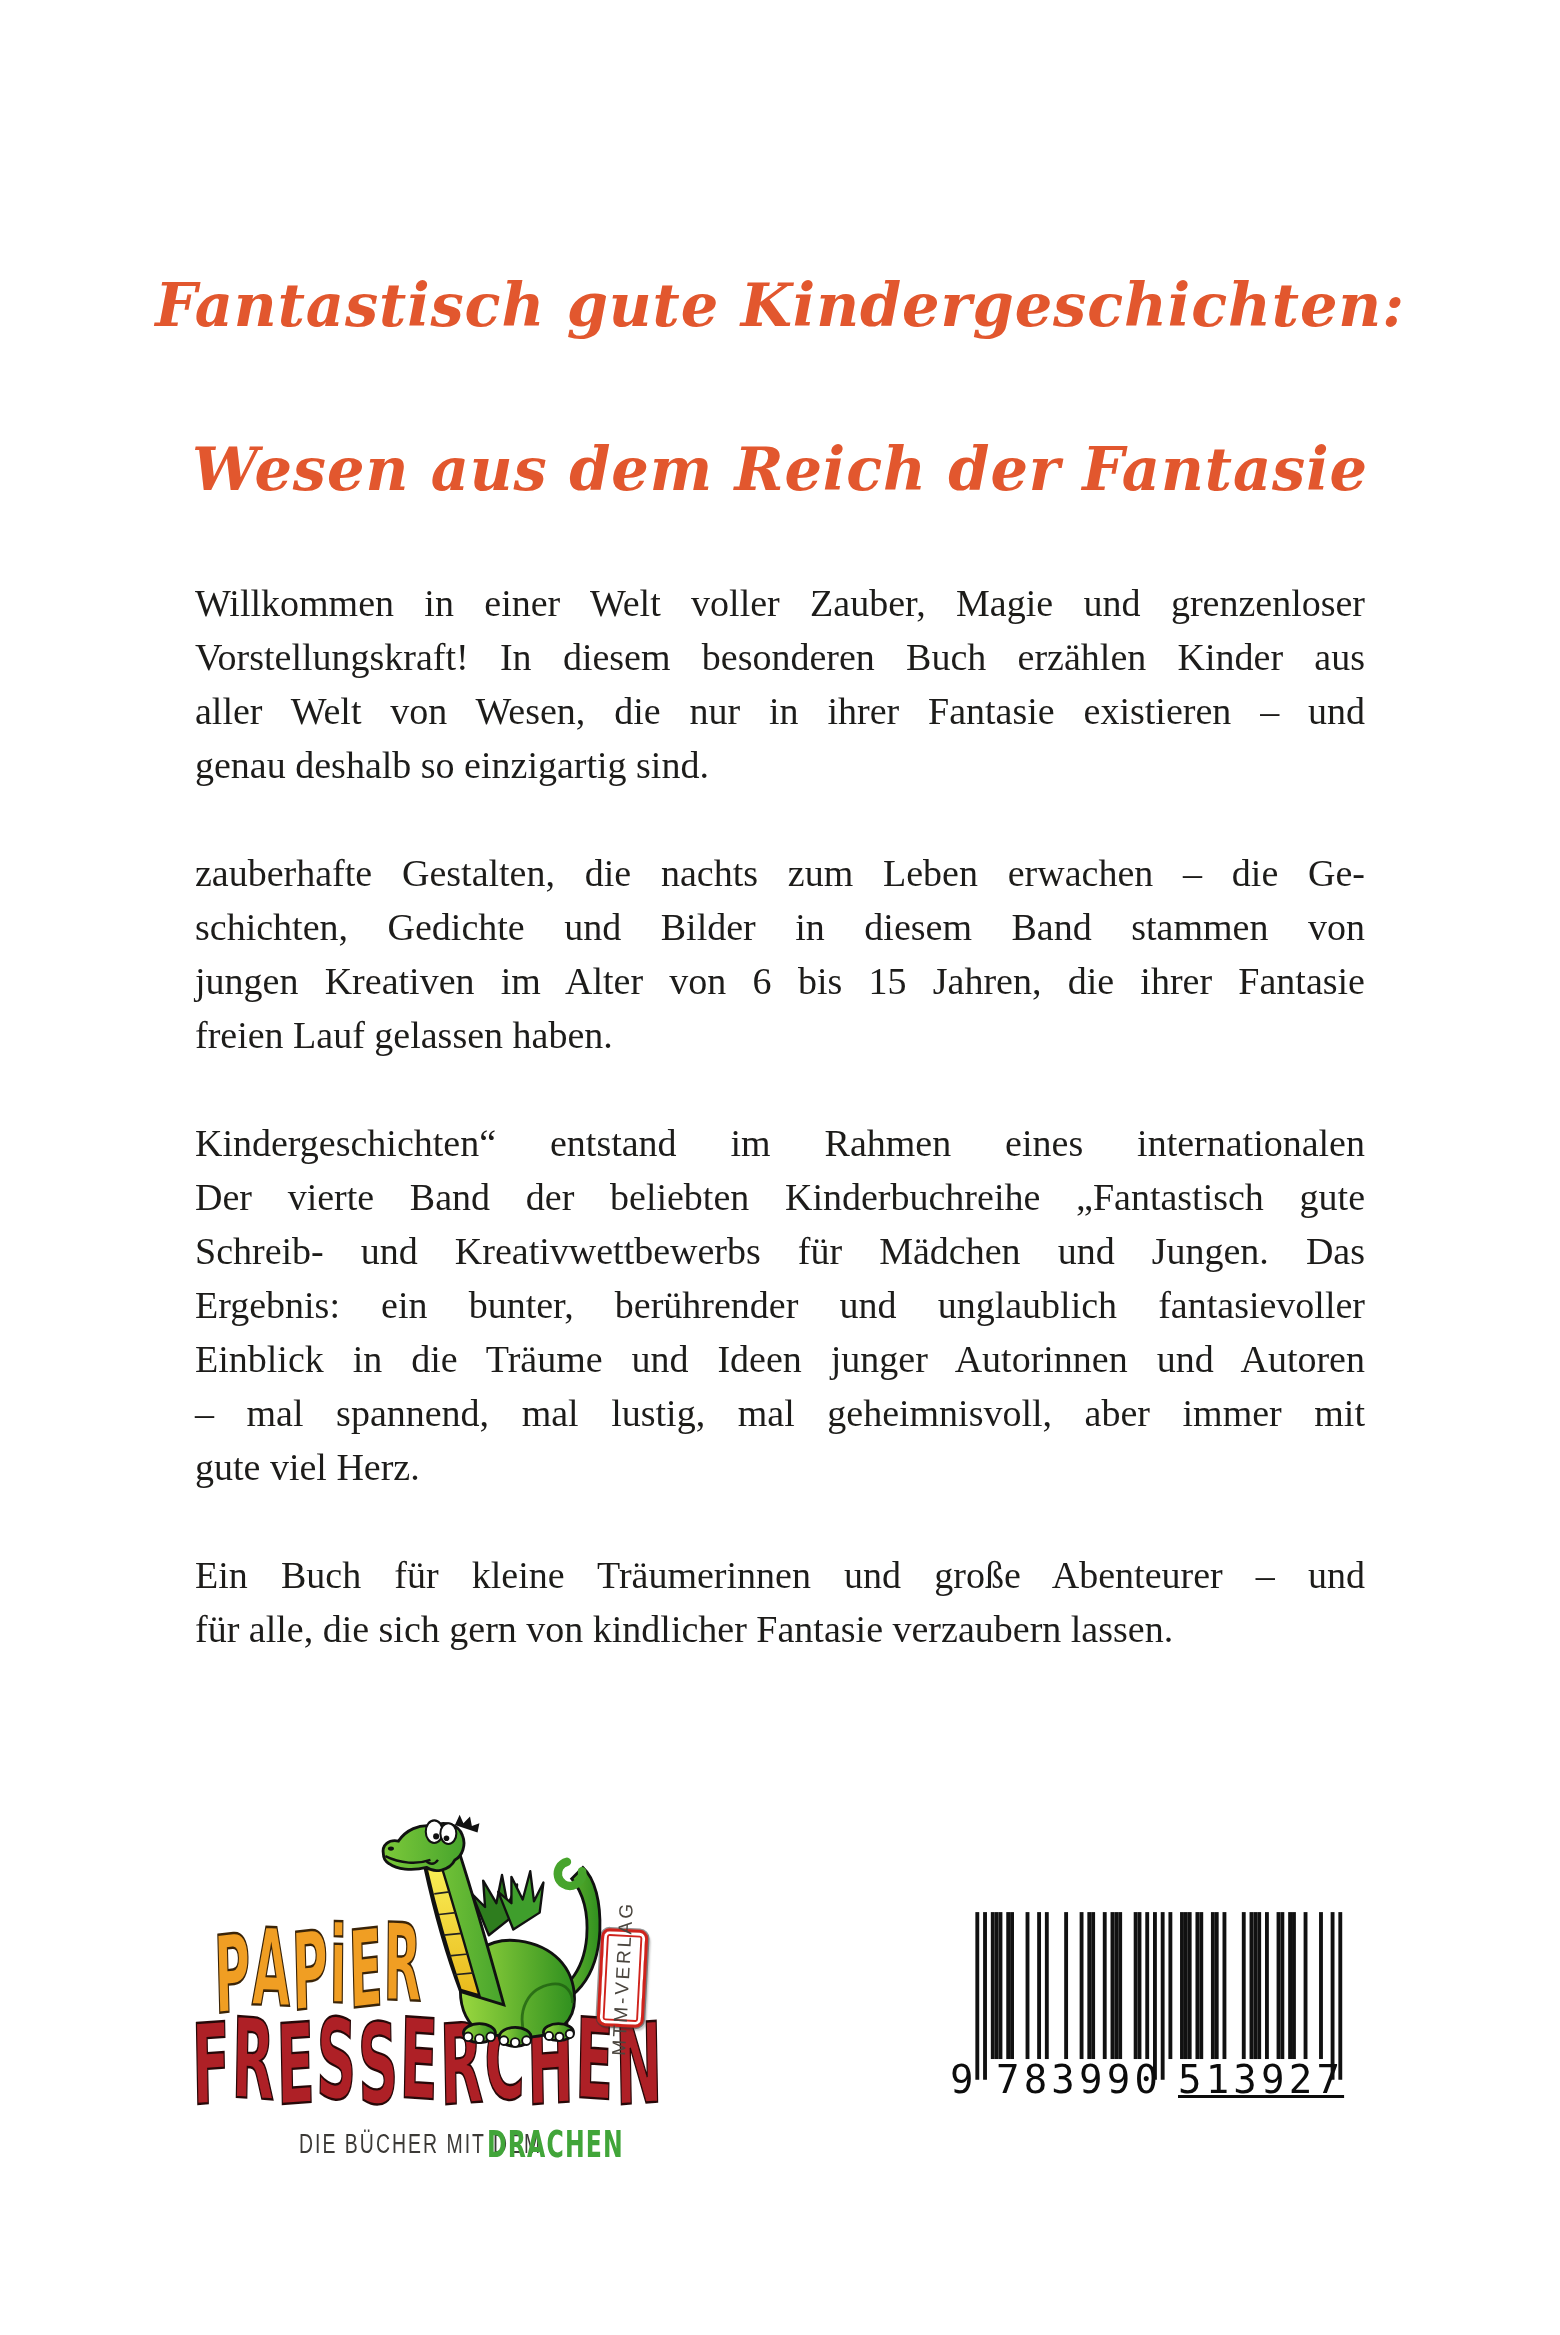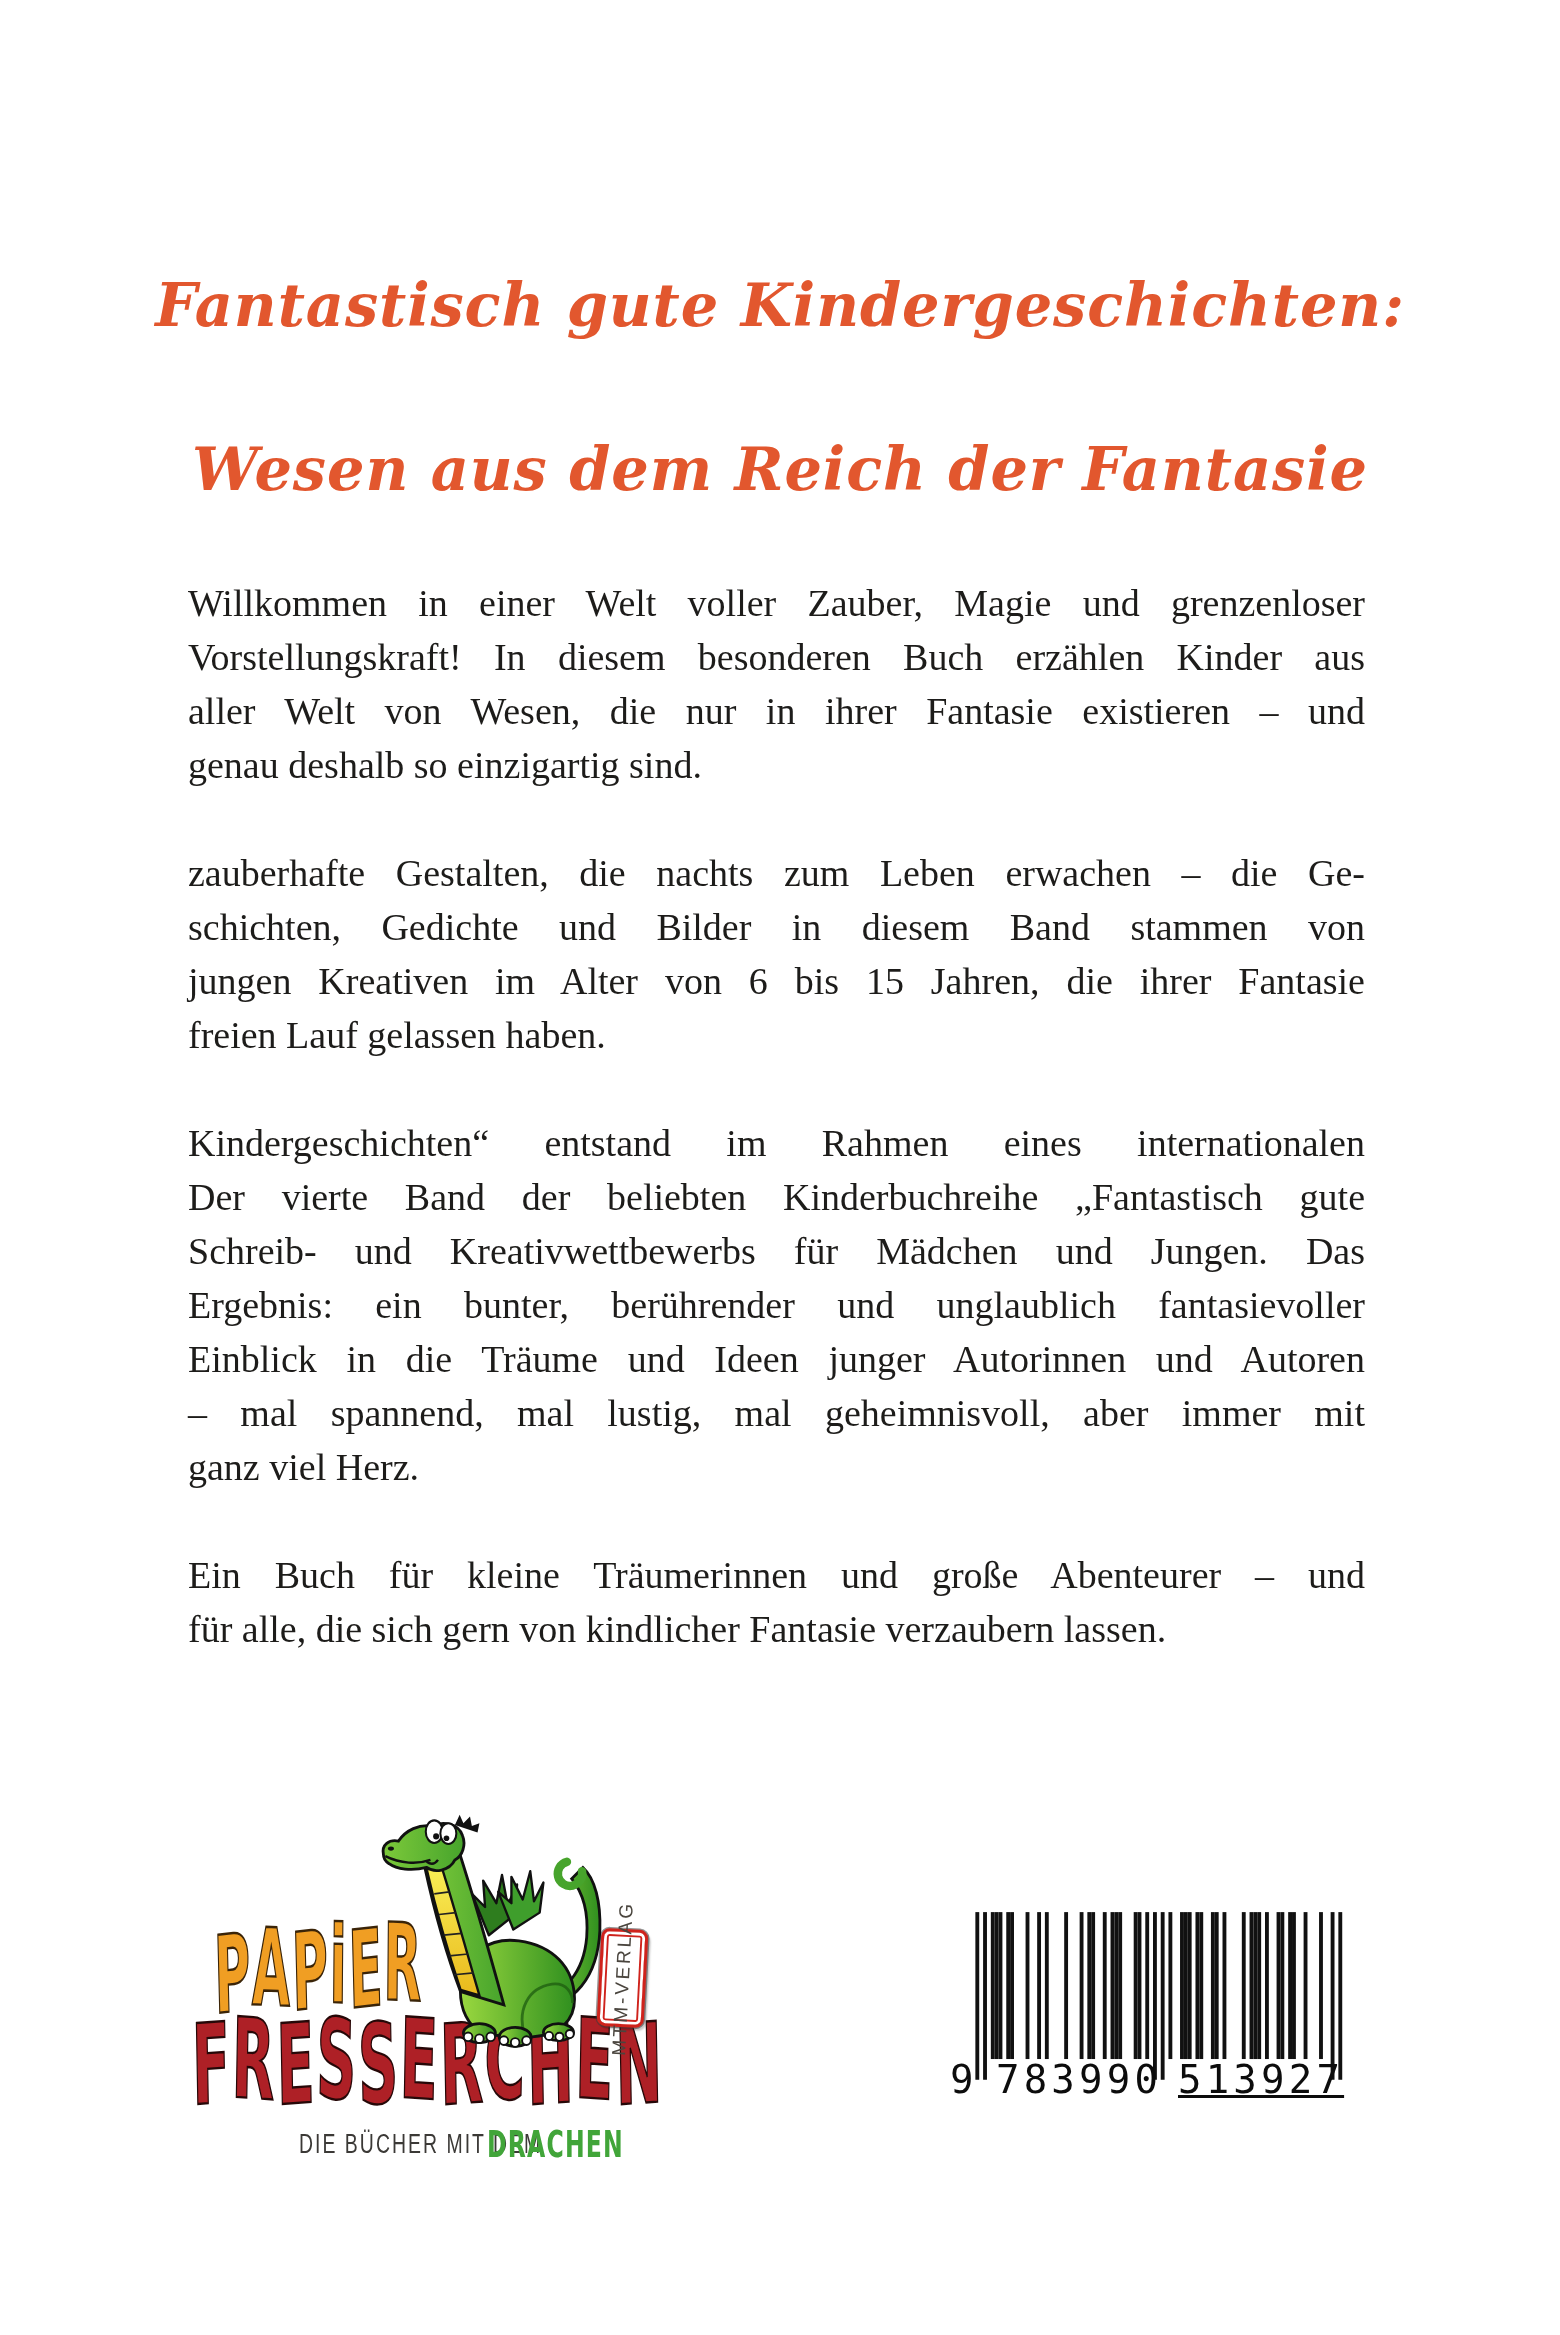--- a/index.html
+++ b/index.html
@@ -25,21 +25,21 @@
   #title1{top:271px;}
   #title2{top:435px;}
 
   
   #body-text{
     position:absolute;left:179px;top:576px;width:1186px;
     color:var(--body-text,#1d1c1a);
     font-family:"Liberation Serif",serif;
     font-size:38px;line-height:54px;
   }
-  .para{margin:0 0 54px 9px;}
+  .para{margin:0 0 54px 16px;}
   .bline{text-align:justify;text-align-last:justify;}
   .bline-last{text-align-last:left;}
 
   
   #publisher-logo{position:absolute;left:188px;top:1808px;width:480px;height:367px;}
   .wm{
     position:absolute;
     font-family:"DejaVu Sans","Liberation Sans",sans-serif;
     font-weight:bold;line-height:1;white-space:nowrap;
     transform-origin:left top;
@@ -129,21 +129,21 @@
         <div class="bline">jungen Kreativen im Alter von 6 bis 15 Jahren, die ihrer Fantasie</div>
         <div class="bline bline-last">freien Lauf gelassen haben.</div>
       </div>
       <div class="para">
         <div class="bline">Kindergeschichten“ entstand im Rahmen eines internationalen</div>
         <div class="bline">Der vierte Band der beliebten Kinderbuchreihe „Fantastisch gute</div>
         <div class="bline">Schreib- und Kreativwettbewerbs für Mädchen und Jungen. Das</div>
         <div class="bline">Ergebnis: ein bunter, berührender und unglaublich fantasievoller</div>
         <div class="bline">Einblick in die Träume und Ideen junger Autorinnen und Autoren</div>
         <div class="bline">– mal spannend, mal lustig, mal geheimnisvoll, aber immer mit</div>
-        <div class="bline bline-last">ganz viel Herz.</div>
+        <div class="bline bline-last">gute viel Herz.</div>
       </div>
       <div class="para">
         <div class="bline">Ein Buch für kleine Träumerinnen und große Abenteurer – und</div>
         <div class="bline bline-last">für alle, die sich gern von kindlicher Fantasie verzaubern lassen.</div>
       </div>
     </div>
 
   <div id="publisher-logo">
 
     <div class="wm" id="word1"><span>P</span><span>A</span><span>P</span><span>i</span><span>E</span><span>R</span></div>

